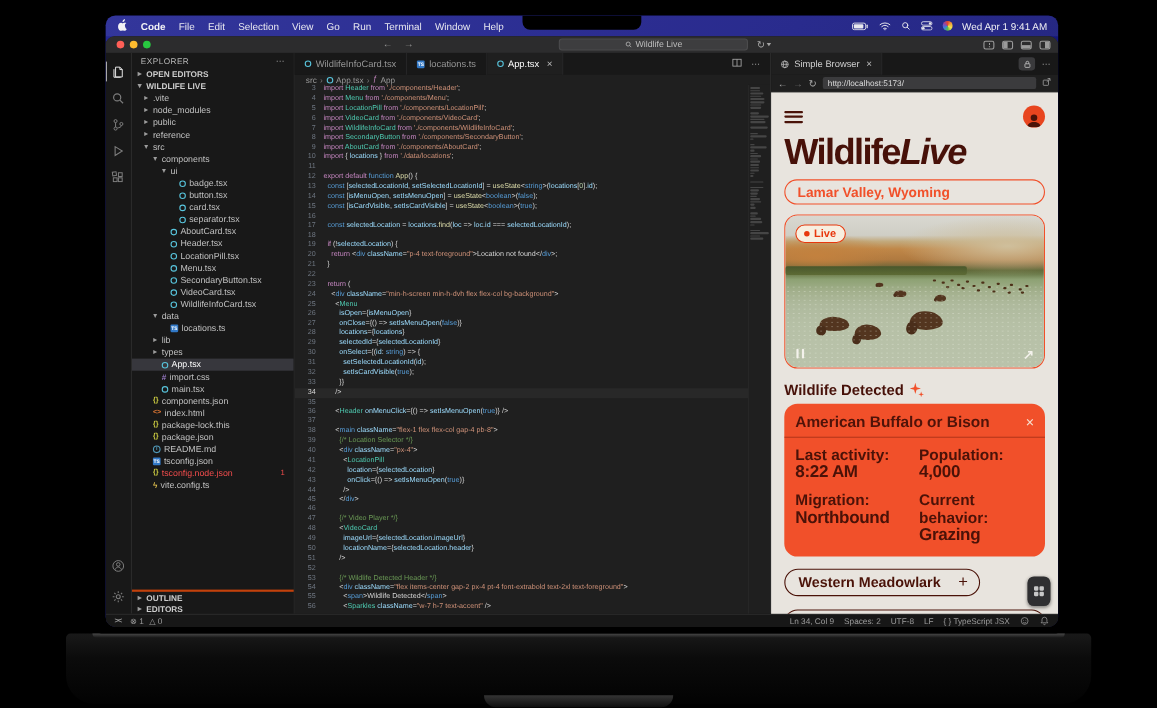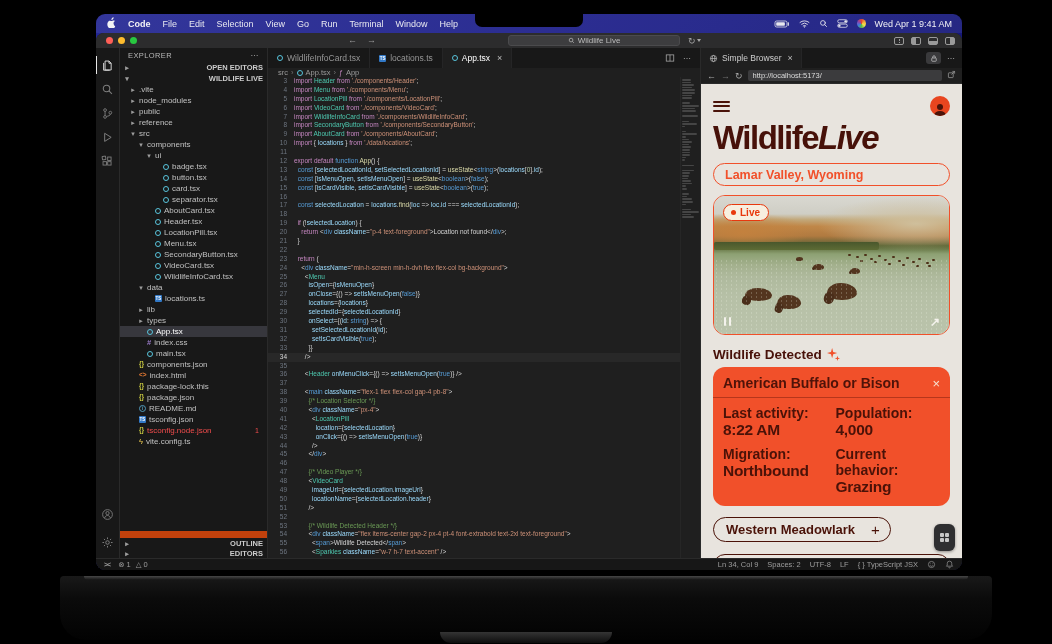--- a/index.html
+++ b/index.html
@@ -49,36 +49,36 @@
   .ab-icon{width:24px;height:24px;display:flex;align-items:center;justify-content:center;color:#7e7e7e;position:relative;}
   .ab-icon.active{color:#e7e7e7;}
   .ab-icon.active::before{content:"";position:absolute;left:0;top:3px;bottom:3px;width:1.5px;background:#e7e7e7;}
   .ab-bottom{margin-top:auto;display:flex;flex-direction:column;gap:4px;}
   .ab-icon svg{display:block;}
 
   
   .sidebar{width:148px;background:#181818;border-right:1px solid #2a2a2a;display:flex;flex-direction:column;flex:none;color:#c5c5c5;}
   .sb-header{height:14px;display:flex;align-items:center;padding:0 8px;font-size:7.5px;letter-spacing:.4px;color:#b8b8b8;flex:none;}
   .sb-header .more{margin-left:auto;color:#a5a5a5;font-size:8px;}
-  .sb-section{height:11px;display:flex;align-items:center;gap:3px;padding:0 4px;font-size:7.5px;font-weight:bold;color:#cccccc;flex:none;justify-content:space-between;}
+  .sb-section{height:11px;display:flex;align-items:center;gap:3px;padding:0 4px;font-size:7.5px;font-weight:bold;color:#cccccc;flex:none;}
   .chev{width:6px;color:#9d9d9d;font-size:7px;line-height:1;flex:none;text-align:center;}
   #tree{flex:1;overflow:hidden;}
   .trow{height:11px;display:flex;align-items:center;gap:3px;font-size:8px;color:#c0c0c0;cursor:pointer;}
   .trow.sel{background:#37373d;color:#fff;}
   .trow.err .lbl{color:#f14c4c;}
   .trow .badge{margin-left:auto;margin-right:8px;color:#f14c4c;font-size:7px;}
   .tico{flex:none;display:inline-flex;align-items:center;justify-content:center;}
   .ic-react{width:6px;height:6px;border:1.2px solid #58c4dc;border-radius:50%;}
   .ic-ts{width:7px;height:7px;background:#3178c6;color:#fff;font-size:4.5px;font-weight:bold;display:flex;align-items:center;justify-content:center;border-radius:1px;}
   .ic-css{color:#9b7cc9;font-size:7.5px;font-weight:bold;line-height:1;}
   .ic-json{color:#cbcb41;font-size:6.5px;font-weight:bold;line-height:1;}
   .ic-html{color:#e37933;font-size:6.5px;font-weight:bold;line-height:1;}
   .ic-md{width:7px;height:7px;border:1px solid #519aba;border-radius:50%;color:#519aba;font-size:5px;line-height:5px;text-align:center;font-weight:bold;}
   .ic-vite{color:#f7d354;font-size:7.5px;line-height:1;}
-  .sb-bottom{border-top:7px solid #c2410c;flex:none;}
+  .sb-bottom{border-top:2px solid #c2410c;flex:none;}
   .sb-bottom .sb-section{height:10px;}
 
   
   .editor{flex:1;display:flex;flex-direction:column;min-width:0;background:#1f1f1f;}
   .tabs{height:20px;background:#181818;display:flex;align-items:stretch;flex:none;}
   .tab{display:flex;align-items:center;gap:4px;padding:0 9px;font-size:8.5px;color:#969696;background:#181818;border-right:1px solid #252526;cursor:pointer;}
   .tab.active{background:#1f1f1f;color:#fff;}
   .tab .close{margin-left:3px;color:#bdbdbd;font-size:9px;line-height:1;}
   .tab-actions{margin-left:auto;display:flex;align-items:center;gap:8px;padding-right:9px;color:#ababab;}
   .breadcrumb{height:9px;display:flex;align-items:center;gap:3px;padding-left:10px;font-size:7.5px;color:#9a9a9a;flex:none;}
@@ -432,21 +432,21 @@
                   <span class="lbl">types</span>
                 </div>
                 <div class="trow sel" style="padding-left: 18px;">
                   <span class="chev"></span>
                   <span class="tico ic-react"></span>
                   <span class="lbl">App.tsx</span>
                 </div>
                 <div class="trow" style="padding-left: 18px;">
                   <span class="chev"></span>
                   <span class="tico ic-css">#</span>
-                  <span class="lbl">index.css</span>
+                  <span class="lbl">import.css</span>
                 </div>
                 <div class="trow" style="padding-left: 18px;">
                   <span class="chev"></span>
                   <span class="tico ic-react"></span>
                   <span class="lbl">main.tsx</span>
                 </div>
                 <div class="trow" style="padding-left: 10px;">
                   <span class="chev"></span>
                   <span class="tico ic-json">{}</span>
                   <span class="lbl">components.json</span>

